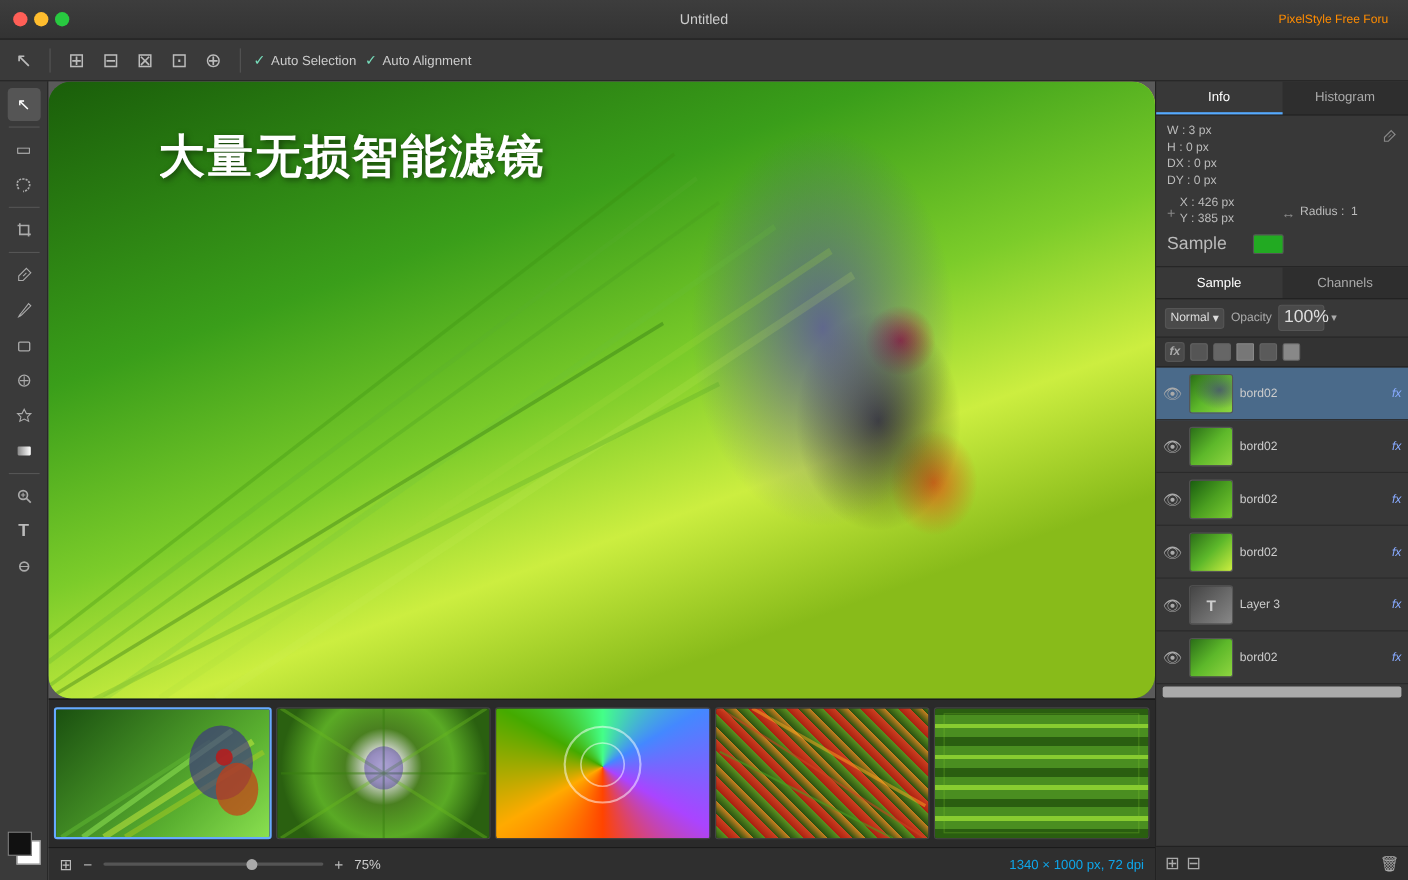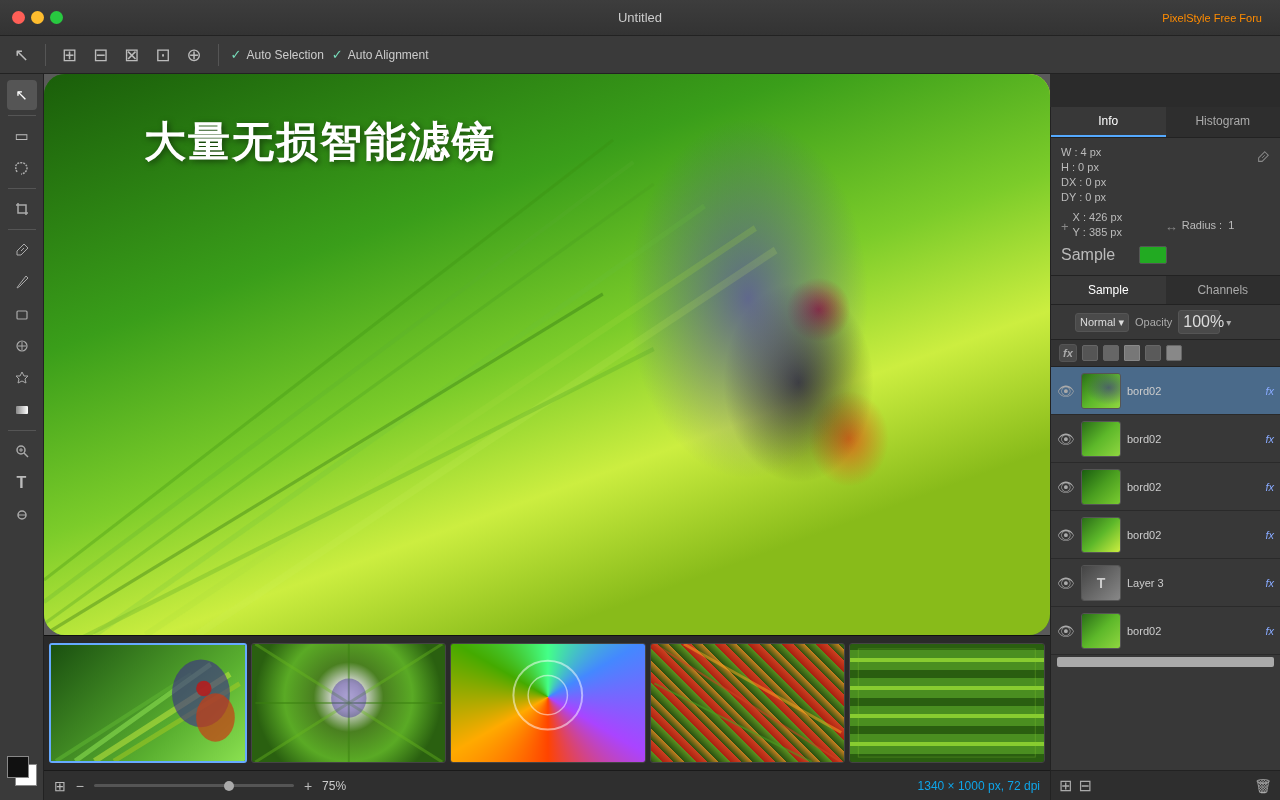--- a/index.html
+++ b/index.html
@@ -161,21 +161,20 @@
     .image-info { margin-left: auto; font-size: 12px; color: #0ea5e9; }
 
     
     #right-panel {
       width: 230px;
       background: #383838;
       border-left: 1px solid #222;
       display: flex;
       flex-direction: column;
       overflow: hidden;
-      margin-top: 33px;
     }
 
     
     .panel-tabs {
       display: flex;
       background: #2e2e2e;
       border-bottom: 1px solid #222;
     }
     .panel-tab {
       flex: 1;
@@ -201,21 +200,21 @@
 
     
     #layers-section { flex: 1; display: flex; flex-direction: column; overflow: hidden; }
     .layers-tabs { display: flex; background: #2e2e2e; border-bottom: 1px solid #222; }
     .layers-tab { flex: 1; height: 28px; display: flex; align-items: center; justify-content: center; font-size: 12px; cursor: pointer; color: #aaa; }
     .layers-tab.active { color: #fff; background: #383838; }
 
     .layers-controls {
       display: flex;
       align-items: center;
-      padding: 5px 24px;
+      padding: 5px 8px;
       gap: 6px;
       border-bottom: 1px solid #222;
     }
     .blend-select {
       background: #4a4a4a;
       border: 1px solid #555;
       color: #ddd;
       font-size: 11px;
       padding: 2px 4px;
       border-radius: 3px;
@@ -544,21 +543,21 @@
       <div class="panel-tab">
         <span>Histogram</span>
       </div>
     </div>
 
     <div id="info-panel">
       <div style="display:flex; gap:6px; align-items:flex-start;">
 
         <div style="flex:1;">
           <div class="info-row">
-            <span>W : 4 px</span>
+            <span>W : 3 px</span>
           </div>
           <div class="info-row">
             <span>H : 0 px</span>
           </div>
           <div class="info-row">
             <span>DX : 0 px</span>
           </div>
           <div class="info-row">
             <span>DY : 0 px</span>
           </div>

